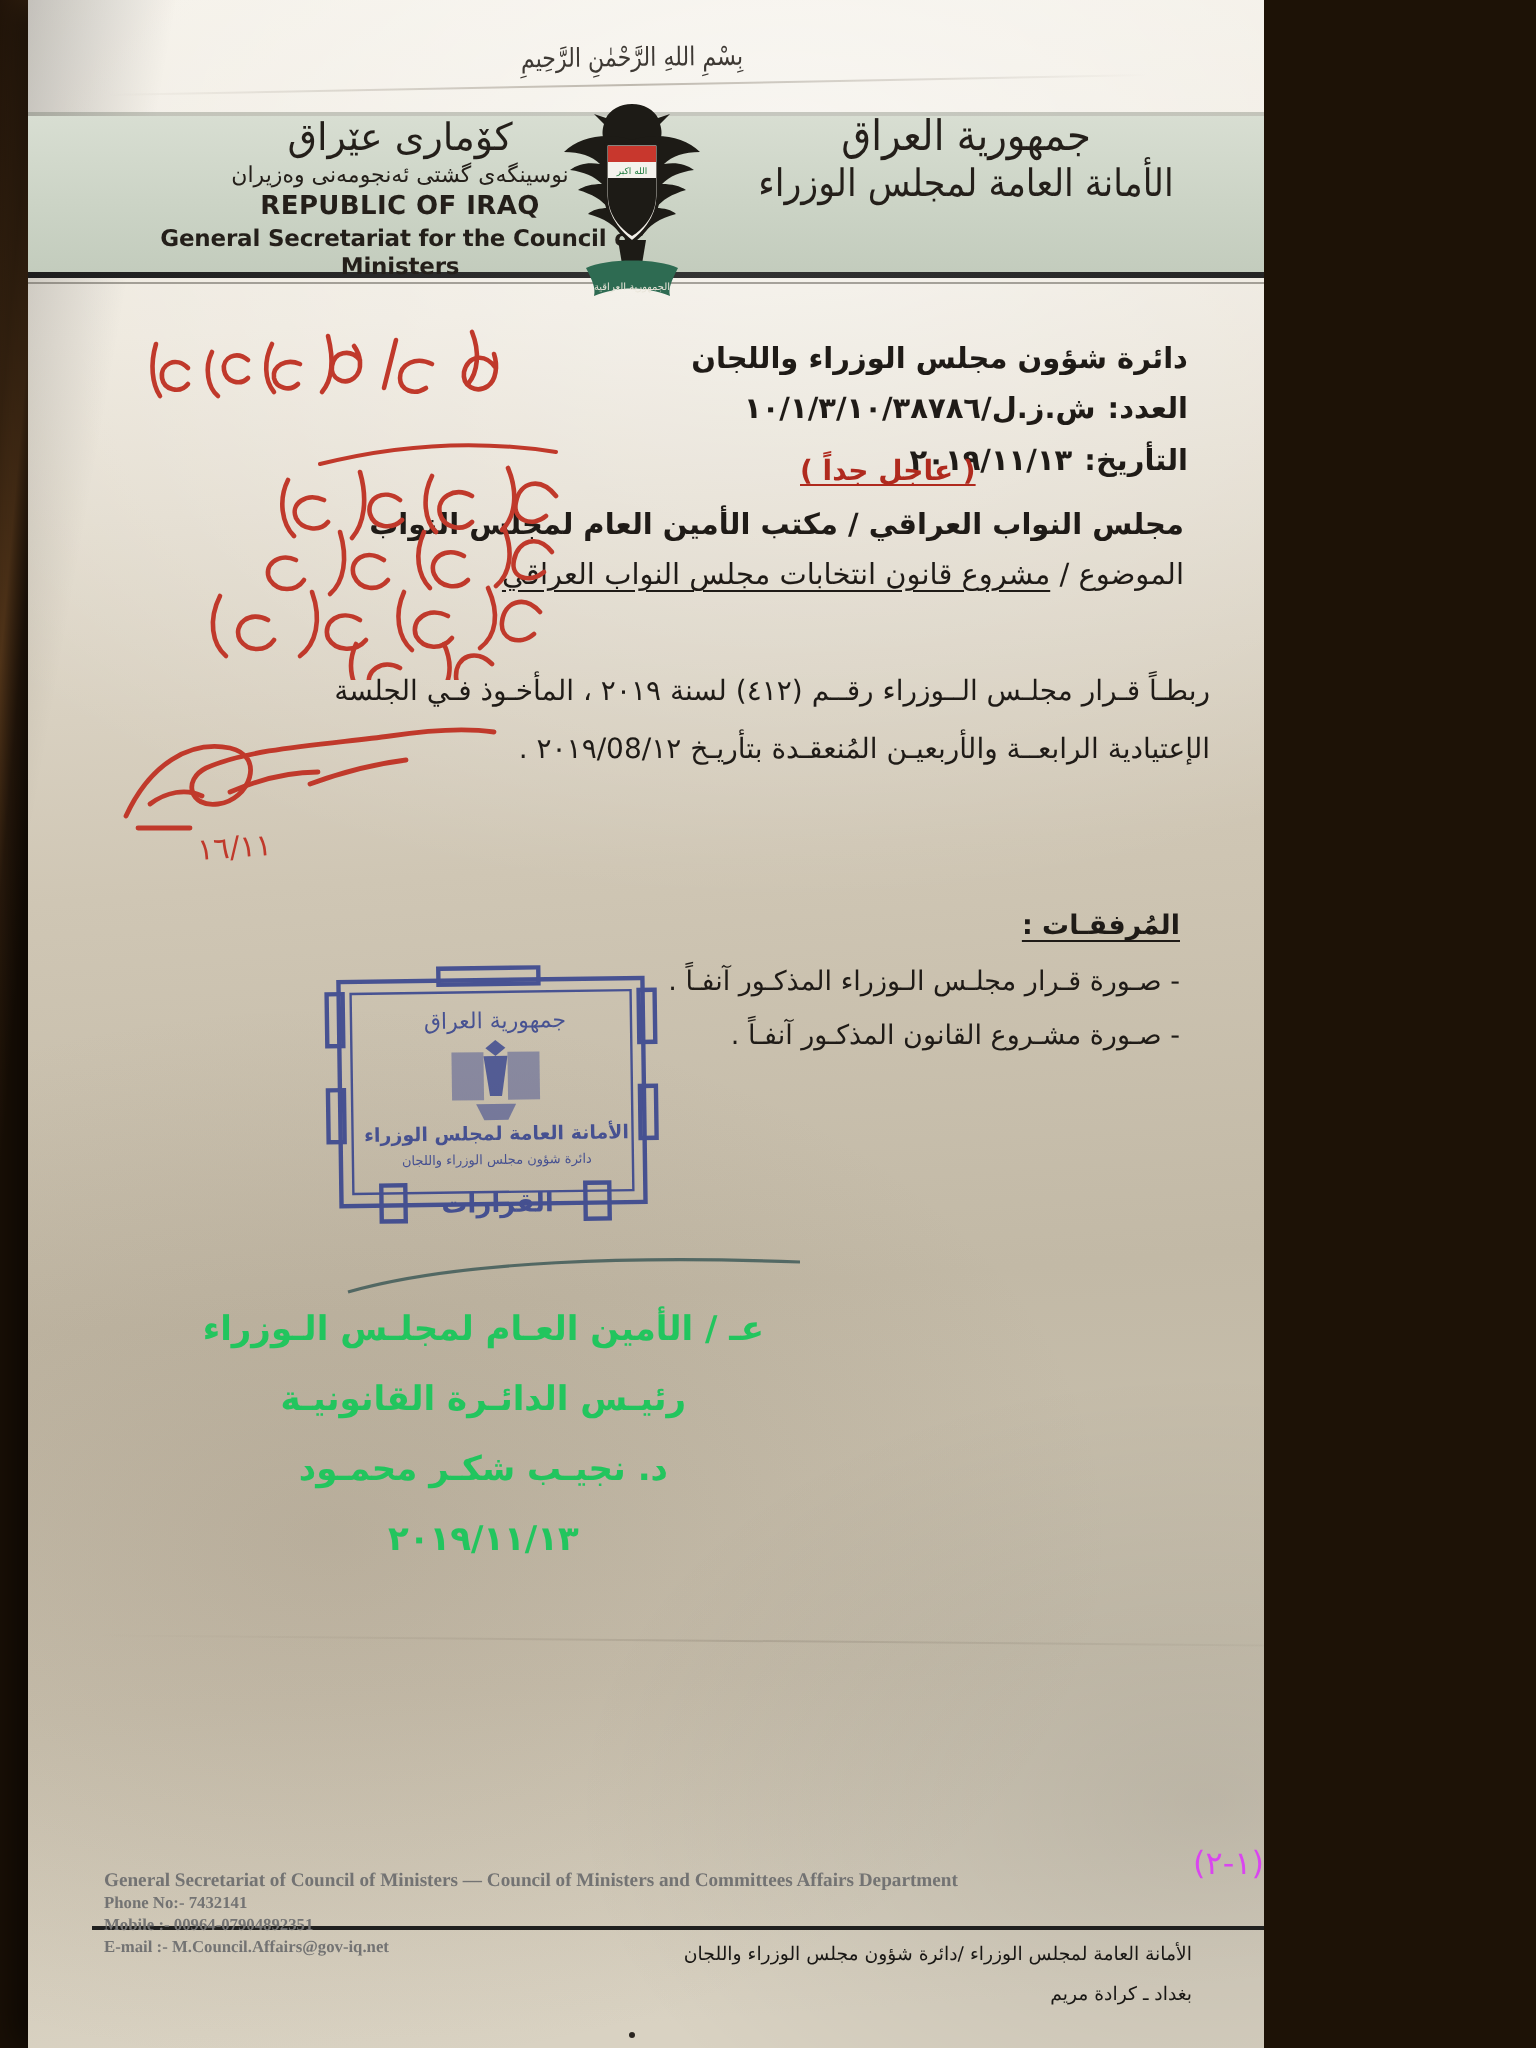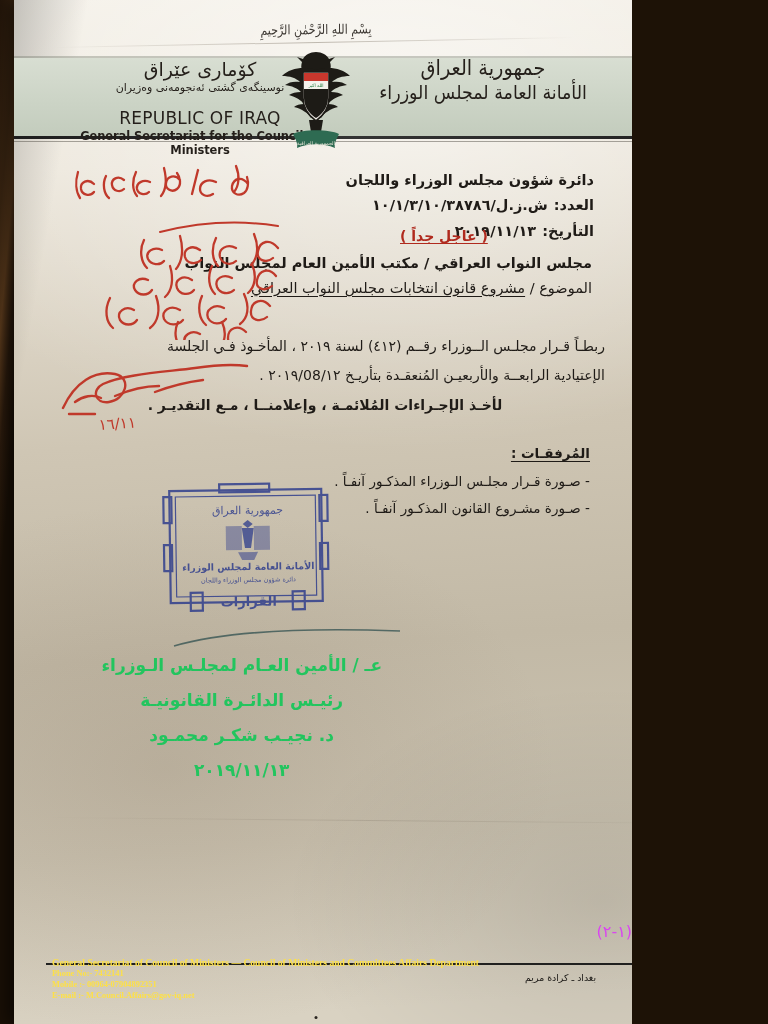--- a/index.html
+++ b/index.html
@@ -56,21 +56,21 @@
   .band-bot2{position:absolute;left:14px;top:141px;width:754px;height:1px;background:#55514a;opacity:.5;}
 
   .hd-ar{position:absolute;right:34px;top:56px;width:230px;text-align:center;direction:rtl;
          color:#241f1a;line-height:1.15;}
   .hd-ar .l1{font-size:21px;letter-spacing:-2px;transform:scaleX(.92);}
   .hd-ar .l2{font-size:19px;letter-spacing:-2px;transform:scaleX(.92);margin-top:2px;}
 
   .hd-ku{position:absolute;left:60px;top:58px;width:280px;text-align:center;color:#241f1a;}
   .hd-ku .k1{font-size:19px;direction:rtl;letter-spacing:-1px;}
   .hd-ku .k2{font-size:11px;direction:rtl;margin-top:1px;letter-spacing:-.5px;}
-  .hd-ku .k3{font-size:17px;font-weight:normal;margin-top:14px;letter-spacing:.2px;}
+  .hd-ku .k3{font-size:13px;font-weight:bold;margin-top:2px;letter-spacing:.2px;}
   .hd-ku .k4{font-size:11.5px;font-weight:bold;margin-top:1px;letter-spacing:-.1px;}
 
   
   .emblem{position:absolute;left:50%;top:46px;transform:translateX(-50%);width:86px;height:112px;}
 
   
   .meta{position:absolute;right:38px;top:168px;direction:rtl;text-align:right;
         color:#1f1b17;font-size:14.5px;font-weight:bold;line-height:1.75;}
   .meta .row{white-space:nowrap;}
   .meta .lbl{display:inline-block;}
@@ -85,21 +85,21 @@
   .subj{position:absolute;right:40px;top:280px;direction:rtl;text-align:right;
         color:#1f1b17;font-size:14.5px;font-weight:normal;letter-spacing:.6px;}
   .subj .u{text-decoration:underline;text-underline-offset:3px;}
 
   
   .body{position:absolute;right:27px;top:332px;width:560px;direction:rtl;text-align:right;
         color:#1f1b17;font-size:14px;line-height:2.05;letter-spacing:.5px;}
   .body .p2{font-weight:bold;margin-top:2px;text-align:center;}
 
   
-  .att{position:absolute;right:42px;top:440px;direction:rtl;text-align:right;
+  .att{position:absolute;right:42px;top:450px;direction:rtl;text-align:right;
        color:#1f1b17;font-size:13.5px;line-height:1.95;letter-spacing:.4px;}
   .att .hdr{font-weight:bold;text-decoration:underline;text-underline-offset:3px;margin-bottom:2px;}
 
   
   .sig{position:absolute;right:250px;top:648px;direction:rtl;text-align:center;
        color:#22c55e;font-size:17px;font-weight:bold;line-height:2.05;letter-spacing:.7px;}
 
   .sig-stroke{position:absolute;left:170px;top:628px;width:235px;height:22px;}
 
   
@@ -109,21 +109,21 @@
   
   .hw{position:absolute;color:#c0392b;}
   .hw-sig{position:absolute;left:55px;top:362px;width:200px;height:70px;}
 
   
   .pageno{position:absolute;left:0;right:0;top:922px;text-align:right;
           color:#d946ef;font-size:16px;direction:rtl;letter-spacing:1px;}
 
   
   .foot-rule{position:absolute;left:46px;top:963px;width:676px;height:2px;background:#20201f;}
-  .foot-en{position:absolute;left:52px;top:957px;color:#fde047;line-height:1.28;}
+  .foot-en{position:absolute;left:52px;top:935px;color:#737373;line-height:1.28;}
   .foot-en .t1{font-size:9.6px;font-weight:bold;font-family:"Liberation Serif",serif;}
   .foot-en .t2{font-size:8.4px;font-weight:bold;font-family:"Liberation Serif",serif;}
   .foot-ar{position:absolute;right:36px;top:968px;direction:rtl;text-align:right;
            color:#191714;font-size:9.4px;line-height:2.1;}
   .dot{position:absolute;left:50%;top:1016px;width:3px;height:3px;border-radius:50%;
        background:#2a2520;transform:translateX(-50%);}
 </style>
 </head>
 <body>
 
@@ -190,21 +190,20 @@
   <div class="addr">مجلس النواب العراقي / مكتب الأمين العام لمجلس النواب</div>
 
   <div class="subj">
     <span>الموضوع /</span>
     <span class="u">مشروع قانون انتخابات مجلس النواب العراقي</span>
   </div>
 
   <div class="body">
     <div>ربطـاً قـرار مجلـس الــوزراء رقــم (٤١٢) لسنة ٢٠١٩ ، المأخـوذ فـي الجلسة</div>
     <div>الإعتيادية الرابعــة والأربعيـن المُنعقـدة بتأريـخ ٢٠١٩/08/١٢ .</div>
-    <div class="p2">لأخـذ الإجـراءات المُلائمـة ، وإعلامنــا ، مـع التقديـر .</div>
   </div>
 
   <div class="att">
     <div class="hdr">المُرفقـات :</div>
     <div>- صـورة قـرار مجلـس الـوزراء المذكـور آنفـاً .</div>
     <div>- صـورة مشـروع القانون المذكـور آنفـاً .</div>
   </div>
 
   <svg class="stamp" viewBox="0 0 175 130">
     <g stroke="#2b3a8c" fill="none" stroke-width="2.2">
@@ -306,16 +305,17 @@
   <div class="pageno">(١-٢)</div>
 
   <div class="foot-rule"></div>
   <div class="foot-en">
     <div class="t1">General Secretariat of Council of Ministers — Council of Ministers and Committees Affairs Department</div>
     <div class="t2">Phone No:- 7432141</div>
     <div class="t2">Mobile :- 00964-07904892351</div>
     <div class="t2">E-mail :- M.Council.Affairs@gov-iq.net</div>
   </div>
   <div class="foot-ar">
+    <div>الأمانة العامة لمجلس الوزراء /دائرة شؤون مجلس الوزراء واللجان</div>
     <div>بغداد ـ كرادة مريم</div>
   </div>
   <div class="dot"></div>
 </div>
 
 </body></html>

